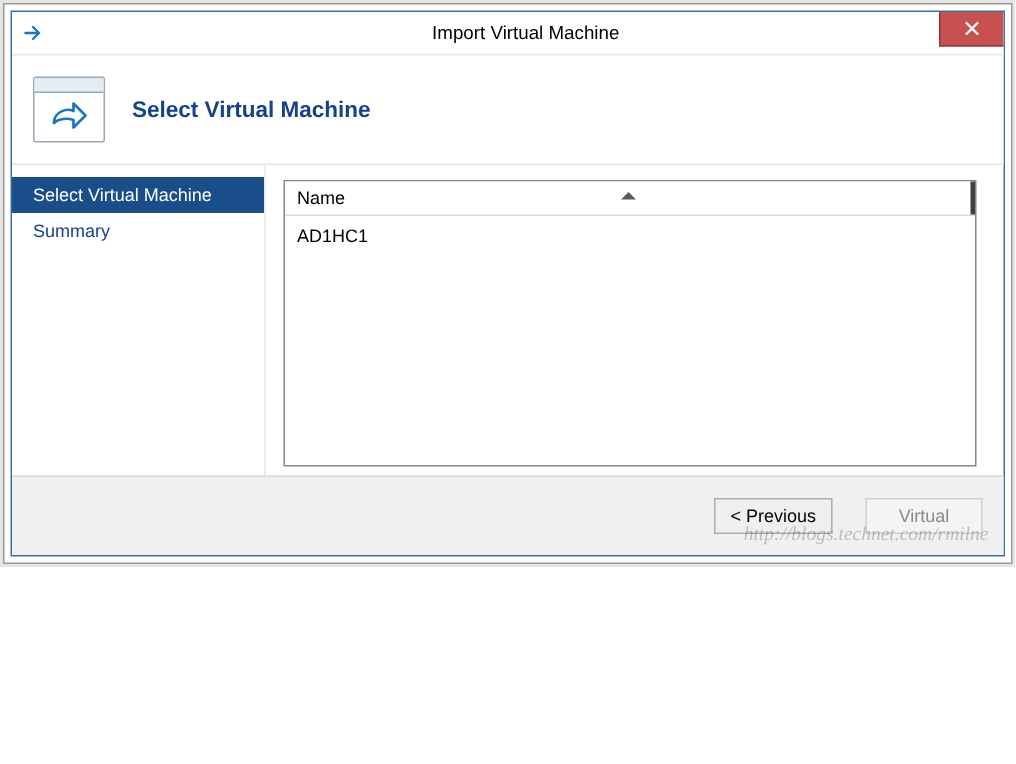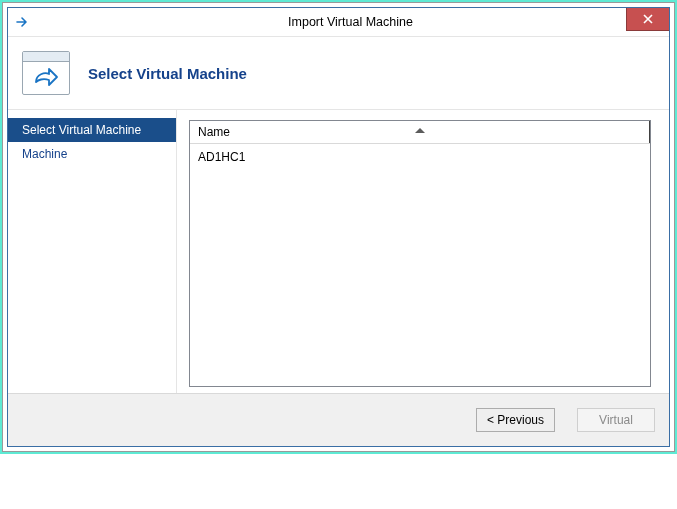--- a/index.html
+++ b/index.html
@@ -1,37 +1,37 @@
 <!DOCTYPE html>
 <html><head>
 <meta charset="utf-8">
 <style>
   html,body{margin:0;padding:0;font-family:"Segoe UI",Tahoma,sans-serif;font-size:12px;color:#000;background:#fff}
-  .shot{width:677px;height:454px;position:relative;background:#5eead4;box-sizing:border-box}
+  .shot{width:677px;height:378px;position:relative;background:#e5e5e5;box-sizing:border-box}
   .outer{position:absolute;left:2px;top:2px;right:2px;bottom:2px;border:1px solid #999;background:#fff}
   .window{position:absolute;left:4px;top:4px;right:4px;bottom:4px;border:1px solid #3a6ea5;background:#fff;display:flex;flex-direction:column}
   .titlebar{height:28px;background:#fff;position:relative;border-bottom:0px solid #ddd;display:flex;align-items:center}
   .titleicon{width:18px;height:18px;margin-left:6px;display:flex;align-items:center;justify-content:center}
   .titletext{flex:1;text-align:center;font-size:12.5px;color:#000}
   .closebtn{width:42px;height:22px;background:#c75050;display:flex;align-items:center;justify-content:center;position:absolute;right:0;top:0;border:1px solid #8a3a3a;border-top:none;border-right:none}
   .closebtn svg{width:10px;height:10px}
   .header{height:72px;border-top:1px solid #e5e5e5;border-bottom:1px solid #e5e5e5;display:flex;align-items:center;padding:0 14px;background:#fff}
   .headicon{width:46px;height:42px;border:1px solid #9aa7b2;background:#fff;position:relative;border-radius:2px;margin-right:18px}
   .headicon .bar{position:absolute;top:0;left:0;right:0;height:9px;background:#e4ecf3;border-bottom:1px solid #9aa7b2}
   .headicon .arrow{position:absolute;left:10px;top:14px}
   .pagetitle{font-size:15px;font-weight:600;color:#15428b}
   .body{flex:1;display:flex;min-height:0}
   .sidebar{width:168px;background:#fff;border-right:0px;padding-top:8px}
   .step{padding:4px 12px 4px 14px;color:#15428b;font-size:12px;line-height:16px;cursor:default}
   .step.sel{background:#1a4e8a;color:#fff}
   .main{flex:1;padding:10px 18px 6px 12px;display:flex;flex-direction:column;min-width:0;border-left:1px solid #e5e5e5}
   .instruction{font-size:12px;color:#000;margin-bottom:8px}
   .listwrap{flex:1;border:1px solid #828790;background:#fff;display:flex;flex-direction:column;min-height:0}
   .listhead{height:22px;display:flex;border-bottom:1px solid #d9d9d9;background:#fff;font-size:12px;color:#000}
-  .colh{display:flex;align-items:center;padding:0 8px;border-right:1px solid #404040;position:relative}
+  .colh{display:flex;align-items:center;padding:0 8px;border-right:3px solid #404040;position:relative}
   .coln{flex:1}
   .cold{width:175px;border-right:none}
   .sortglyph{position:absolute;left:50%;top:7px;transform:translateX(-50%);width:0;height:0;border-left:5px solid transparent;border-right:5px solid transparent;border-bottom:5px solid #5b5b5b}
   .listbody{flex:1;overflow:auto}
   .row{height:20px;display:flex;align-items:flex-end;font-size:12px}
   .celln{flex:1;padding:0 8px}
   .celld{width:175px;padding:0 8px}
   .footer{height:52px;border-top:1px solid #d9d9d9;display:flex;align-items:center;justify-content:flex-end;padding:0 14px;gap:22px;background:#f0f0f0}
   .btn{min-width:78px;height:24px;border:1px solid #acacac;background:#efefef;font-size:12px;font-family:inherit;padding:0 10px;cursor:pointer}
   .btn[disabled]{color:#8a8a8a;background:#f4f4f4;border-color:#cfcfcf;cursor:default}
@@ -64,21 +64,21 @@
           <svg class="arrow" width="26" height="22" viewBox="0 0 26 22">
               <path d="M3 16 C 3 8, 12 6, 16 8 L16 3 L24 11 L16 19 L16 14 C 10 12, 5 14, 3 16 Z" fill="none" stroke="#1a74c4" stroke-width="1.8" stroke-linejoin="round"></path>
             </svg>
         </div>
         <div class="pagetitle">Select Virtual Machine</div>
       </div>
 
       <div class="body">
         <div class="sidebar">
           <div class="step sel">Select Virtual Machine</div>
-          <div class="step">Machine</div>
+          <div class="step">Summary</div>
         </div>
 
         <div class="main">
           <div class="listwrap">
             <div class="listhead">
               <div class="colh coln">
                 <span>Name</span>
                 <span class="sortglyph"></span>
               </div>
             </div>
@@ -91,13 +91,14 @@
         </div>
       </div>
 
       <div class="footer">
         <button class="btn">&lt; Previous</button>
         <button class="btn" disabled="">Virtual</button>
       </div>
 
     </div>
   </div>
+  <div class="watermark">http://blogs.technet.com/rmilne</div>
 </div>
 
 </body></html>

